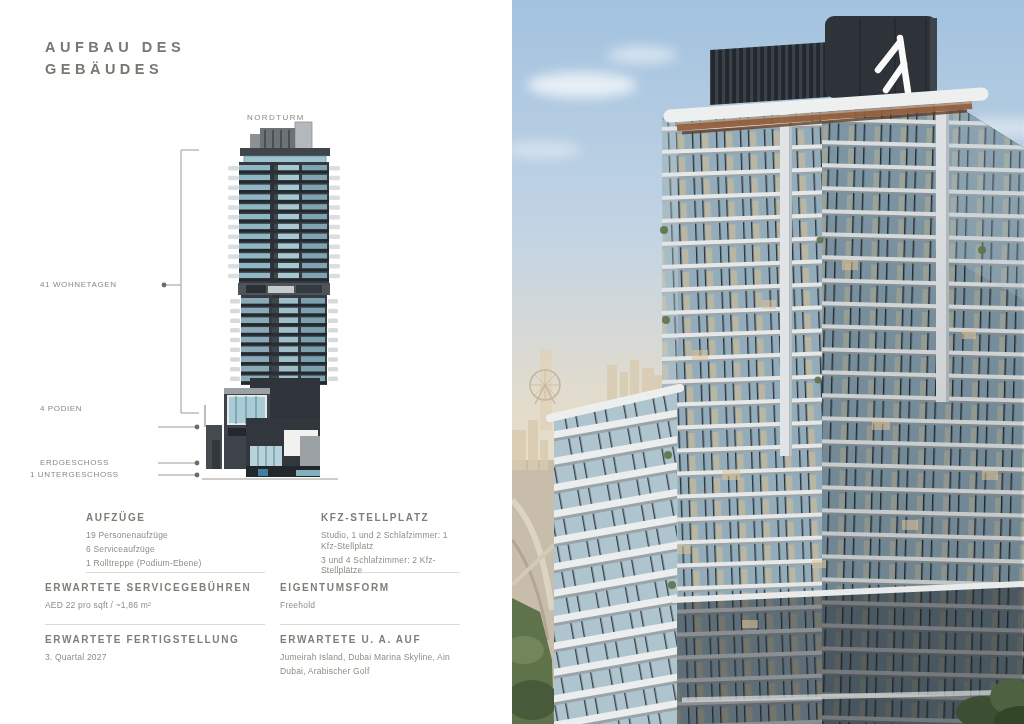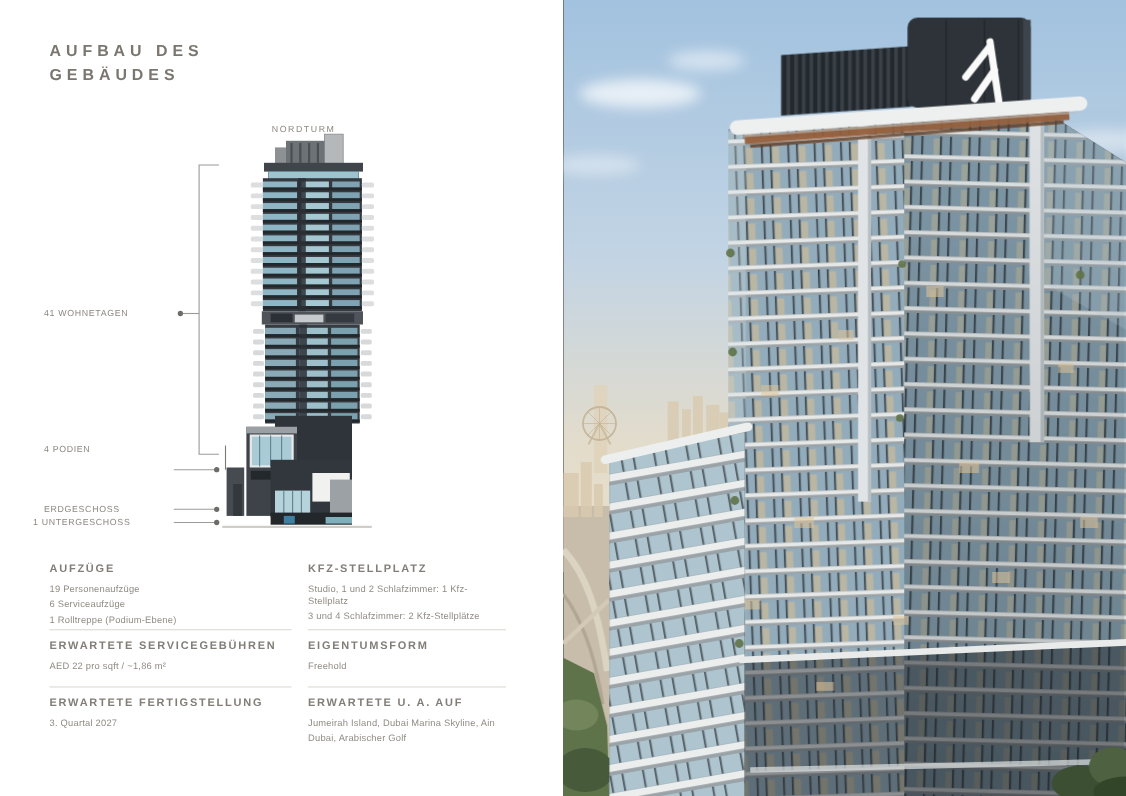--- a/index.html
+++ b/index.html
@@ -1,16 +1,16 @@
 <!DOCTYPE html>
 <html><head>
 <meta charset="utf-8">
 <style>
   html,body{margin:0;padding:0;background:#e8e8e8;}
-  .page{position:relative;width:1024px;height:724px;background:#000000;overflow:hidden;
+  .page{position:relative;width:1024px;height:724px;background:#6d28d9;overflow:hidden;
         font-family:"Liberation Sans", sans-serif;}
   .left-panel{position:absolute;left:0;top:0;width:512px;height:724px;background:#ffffff;}
   .photo-panel{position:absolute;left:512px;top:0;width:512px;height:724px;overflow:hidden;}
 
   .page-title{position:absolute;left:45px;top:36px;margin:0;font-size:14.5px;font-weight:600;
               letter-spacing:4.5px;line-height:22px;color:#7b7770;}
 
   .elev-svg{position:absolute;left:0;top:0;width:512px;height:724px;}
 
   .tower-label{position:absolute;left:210px;top:113px;width:132px;text-align:center;
@@ -20,21 +20,21 @@
   .anno-podien{left:40px;top:404px;width:113px;}
   .anno-erdgeschoss{left:40px;top:458px;width:113px;}
   .anno-untergeschoss{left:30px;top:470px;width:123px;}
 
   .facts{position:absolute;left:45px;top:503px;width:415px;display:flex;}
   .col{display:flex;flex-direction:column;}
   .col-1{width:220px;margin-right:15px;}
   .col-2{width:180px;}
   .fact{box-sizing:border-box;padding-top:9px;}
   .fact.bordered{border-bottom:1px solid #dcdad4;}
-  .r1{height:70px;}
+  .r1{height:70px;margin-left:41px;}
   .r2{height:52px;}
   .fact h2{margin:0 0 7px 0;font-size:10px;font-weight:600;letter-spacing:1.6px;color:#827e77;}
   .fact p{margin:0 0 3.5px 0;font-size:8.5px;letter-spacing:.2px;color:#908c84;line-height:10.5px;}
 
   .photo-svg{display:block;width:512px;height:724px;}
 </style>
 </head>
 <body>
 
 <div class="page">

